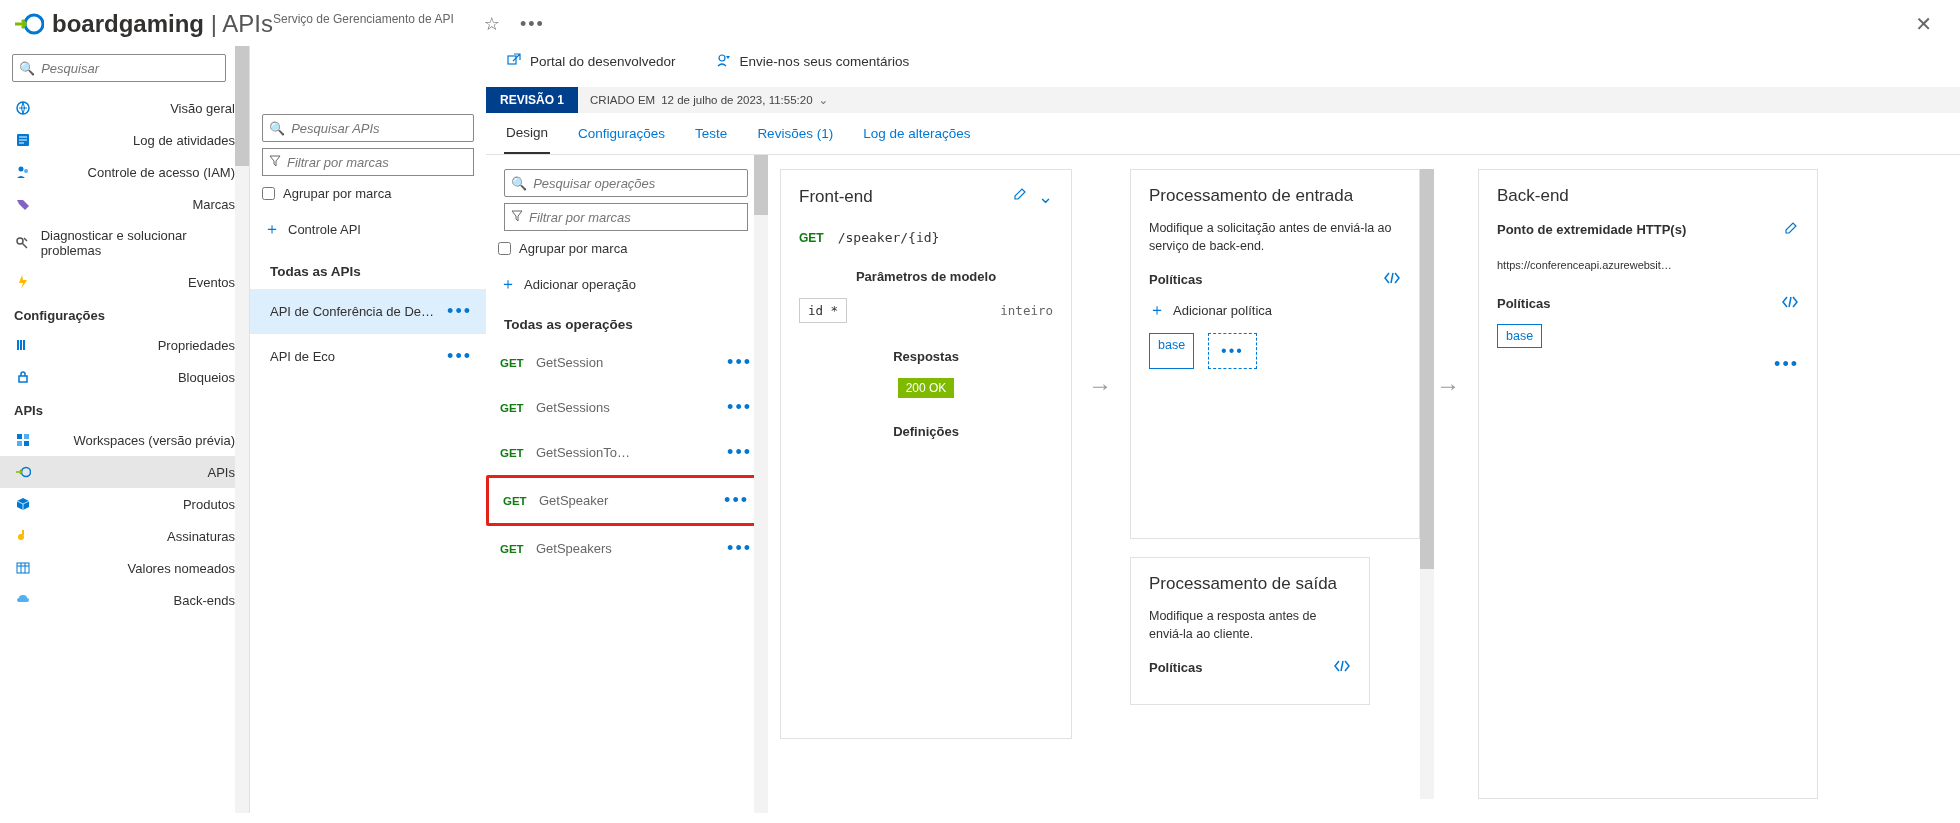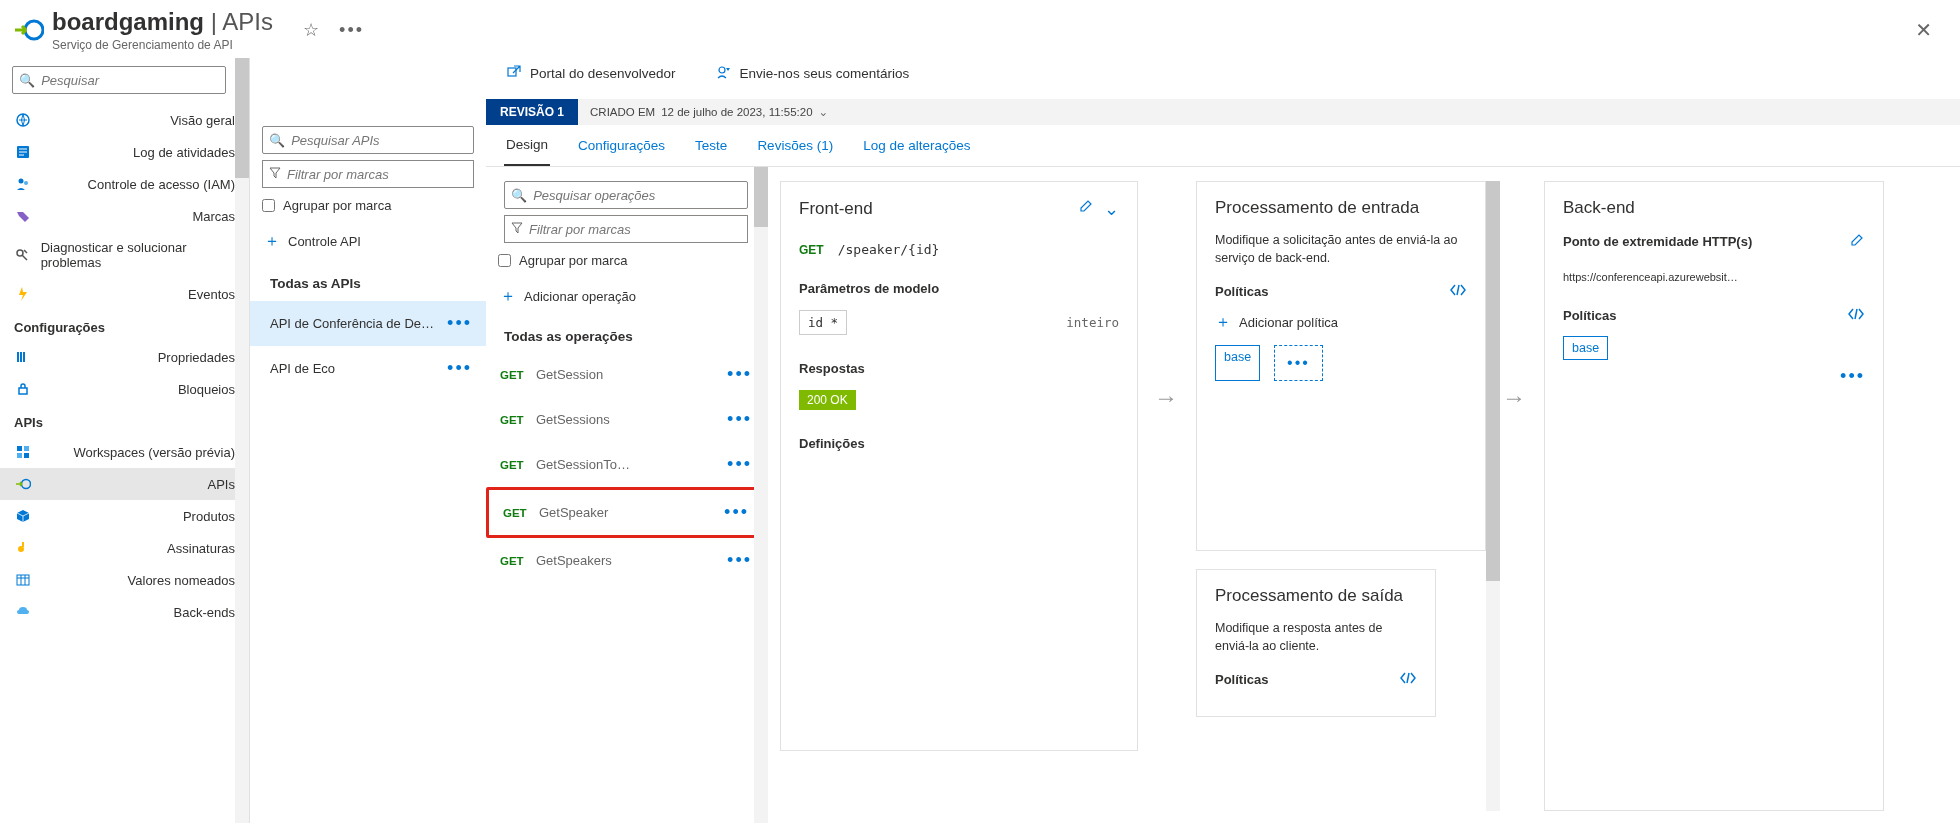--- a/index.html
+++ b/index.html
@@ -3,21 +3,21 @@
 <meta charset="utf-8">
 <style>
 * { box-sizing: border-box; margin: 0; padding: 0; font-family: "Segoe UI", Arial, sans-serif; }
 body { background: #fff; color: #323130; font-size: 13px; width: 1960px; height: 823px; overflow: hidden; }
 
 .icon { display: inline-flex; align-items: center; justify-content: center; }
 
 
 .header { display: flex; align-items: center; padding: 8px 20px 6px 12px; }
 .header .logo { width: 32px; height: 32px; margin-right: 8px; }
-.header .title-block { display: flex; flex-direction: column; }
+.header .title-block { display: flex; flex-direction: row; }
 .header .title { font-size: 24px; font-weight: 600; }
 .header .title .light { font-weight: 400; color: #555; }
 .header .subtitle { font-size: 12px; color: #666; margin-top: 2px; }
 .header .star { margin-left: 30px; font-size: 18px; color: #666; cursor: pointer; }
 .header .dots { margin-left: 20px; font-size: 18px; color: #666; cursor: pointer; letter-spacing: 2px; }
 .header .close { margin-left: auto; font-size: 20px; color: #666; cursor: pointer; padding: 4px 8px; }
 
 
 .layout { display: flex; height: calc(100% - 56px); }
 .col-nav { width: 250px; border-right: 1px solid #e1e1e1; padding: 8px 0; position: relative; }
@@ -80,21 +80,21 @@
 .ops-col .search-box, .ops-col .filter-box { margin: 4px 18px 6px 18px; }
 .ops-heading { font-weight: 600; padding: 14px 18px 8px 18px; font-size: 13.5px; }
 .op-item { display: flex; align-items: center; padding: 12px 14px; cursor: pointer; font-size: 13px; }
 .op-item .method { color: #107c10; font-weight: 700; width: 36px; font-size: 11.5px; }
 .op-item .opname { flex: 1; color: #666; overflow: hidden; text-overflow: ellipsis; white-space: nowrap; }
 .op-item .dots3 { color: #0078d4; font-size: 18px; letter-spacing: 2px; }
 .op-item.highlighted { border: 3px solid #e2231a; border-radius: 2px; }
 
 .panel-scroll { flex: 1; display: flex; gap: 16px; padding: 14px 0 14px 14px; overflow: hidden; position: relative; }
 .panel { border: 1px solid #e1e1e1; padding: 16px 18px; background: #fff; display: flex; flex-direction: column; }
-.panel.front { width: 358px; height: 570px;}
+.panel.front { width: 292px; height: 570px; text-align: center;}
 .panel.inbound { width: 290px; height: 370px; }
 .panel.outbound { width: 240px; margin-top: 18px; }
 .stack { display: flex; flex-direction: column; width: 290px; position: relative; }
 .panel.backend { width: 340px; }
 .panel h3 { font-size: 17px; font-weight: 400; margin-bottom: 14px; color: #323130; }
 .panel .head-row { display: flex; align-items: center; justify-content: space-between; margin-bottom: 14px; }
 .panel .head-row .actions { display: flex; gap: 10px; color: #0078d4; }
 .panel .head-row h3 { margin-bottom: 0; }
 .pencil { color: #0078d4; cursor: pointer; }
 .chev { color: #0078d4; cursor: pointer; }

